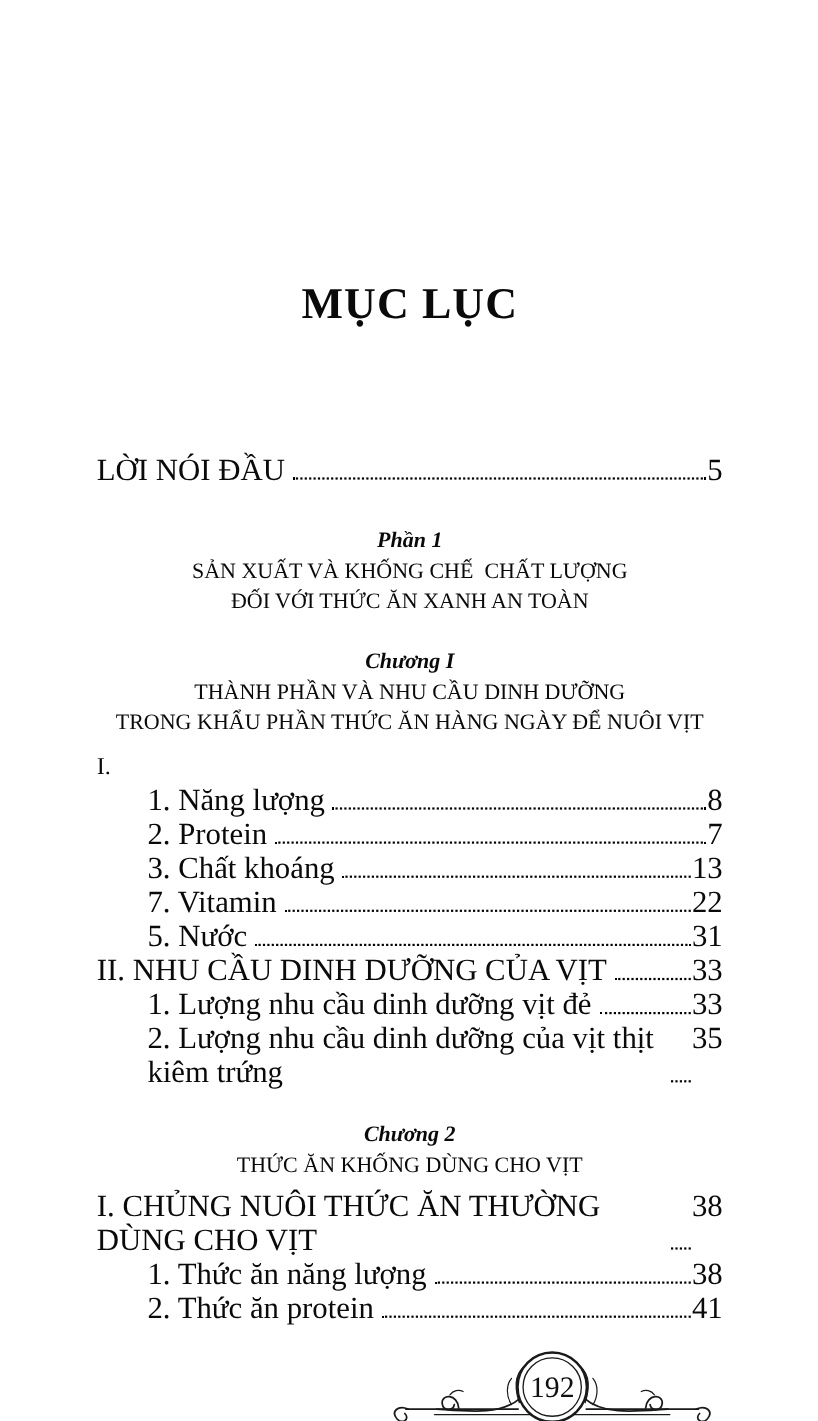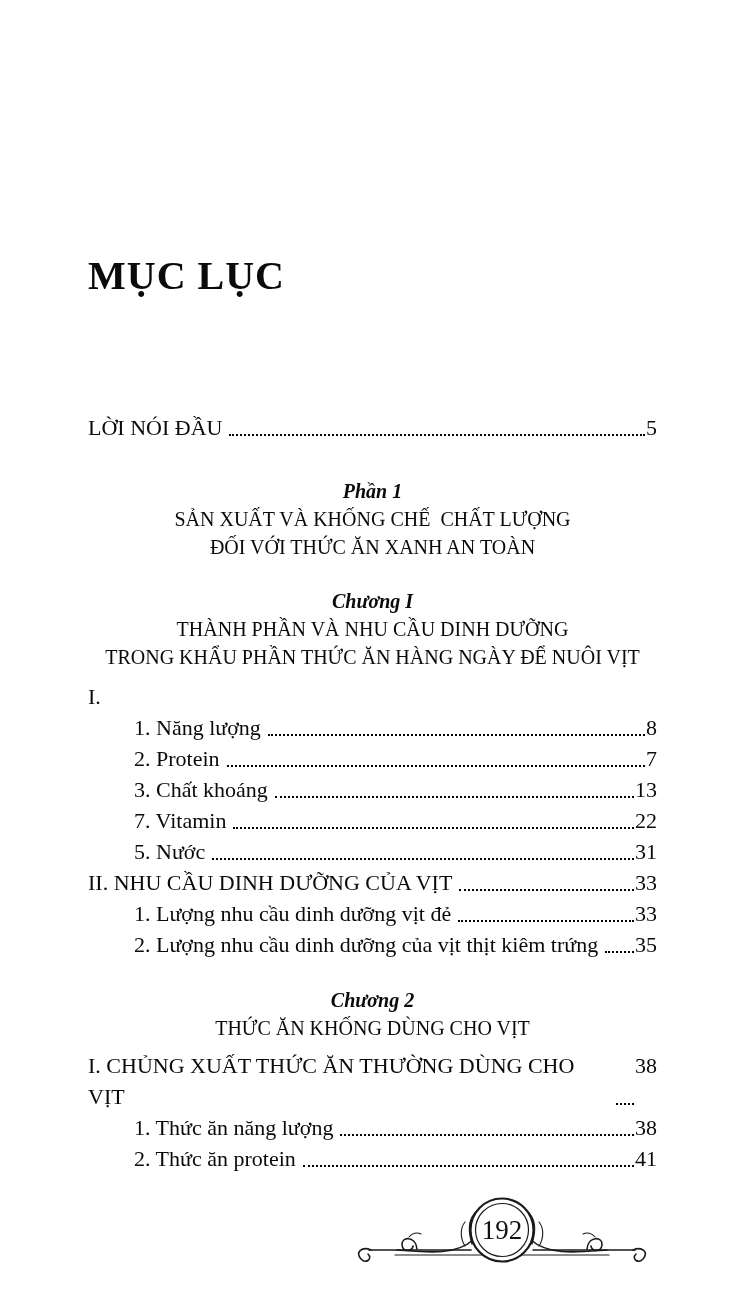--- a/index.html
+++ b/index.html
@@ -13,28 +13,28 @@
     box-sizing: border-box;
     padding: 252px 87px 0 88px;
     overflow: hidden;
     position: relative;
   }
   .toc-title {
     margin: 0;
     font-size: 40px;
     line-height: 48px;
     font-weight: bold;
-    text-align: left;
+    text-align: center;
     letter-spacing: 1px;
   }
   .toc { margin: 0; }
   .row {
     display: flex;
     align-items: baseline;
-    font-size: 22px;
+    font-size: 28px;
     line-height: 31px;
     white-space: pre-wrap;
   }
   .toc > .row:first-child { margin-top: 112px; }
   .row .label { flex: 0 1 auto; }
   .row .dots {
     flex: 1 1 auto;
     min-width: 18px;
     border-bottom: 2px dotted #000;
     align-self: flex-end;
@@ -87,21 +87,21 @@
       <div class="row indent-1"><span class="label">1. Năng lượng</span><span class="dots"></span><span class="pagenum">8</span></div>
       <div class="row indent-1"><span class="label">2. Protein</span><span class="dots"></span><span class="pagenum">7</span></div>
       <div class="row indent-1"><span class="label">3. Chất khoáng</span><span class="dots"></span><span class="pagenum">13</span></div>
       <div class="row indent-1"><span class="label">7. Vitamin</span><span class="dots"></span><span class="pagenum">22</span></div>
       <div class="row indent-1"><span class="label">5. Nước</span><span class="dots"></span><span class="pagenum">31</span></div>
       <div class="row indent-0"><span class="label">II. NHU CẦU DINH DƯỠNG CỦA VỊT</span><span class="dots"></span><span class="pagenum">33</span></div>
       <div class="row indent-1"><span class="label">1. Lượng nhu cầu dinh dưỡng vịt đẻ</span><span class="dots"></span><span class="pagenum">33</span></div>
       <div class="row indent-1"><span class="label">2. Lượng nhu cầu dinh dưỡng của vịt thịt kiêm trứng</span><span class="dots"></span><span class="pagenum">35</span></div>
       <div class="heading chapter-label">Chương 2</div>
       <div class="heading chapter-title">THỨC ĂN KHỐNG DÙNG CHO VỊT</div>
-      <div class="row indent-0"><span class="label">I. CHỦNG XUẤT THỨC ĂN THƯỜNG DÙNG CHO VỊT</span><span class="dots"></span><span class="pagenum">38</span></div>
+      <div class="row indent-0"><span class="label">I. CHỦNG NUÔI THỨC ĂN THƯỜNG DÙNG CHO VỊT</span><span class="dots"></span><span class="pagenum">38</span></div>
       <div class="row indent-1"><span class="label">1. Thức ăn năng lượng</span><span class="dots"></span><span class="pagenum">38</span></div>
       <div class="row indent-1"><span class="label">2. Thức ăn protein</span><span class="dots"></span><span class="pagenum">41</span></div>
     </div>
 
   <div class="footer">
     <svg class="ornament" width="310" height="88" viewBox="0 0 310 88">
       <g id="orn-left" fill="none" stroke="#1a1a1a" stroke-width="1.6" stroke-linecap="round">
 
         <line x1="22" y1="60" x2="124" y2="60"></line>
 

